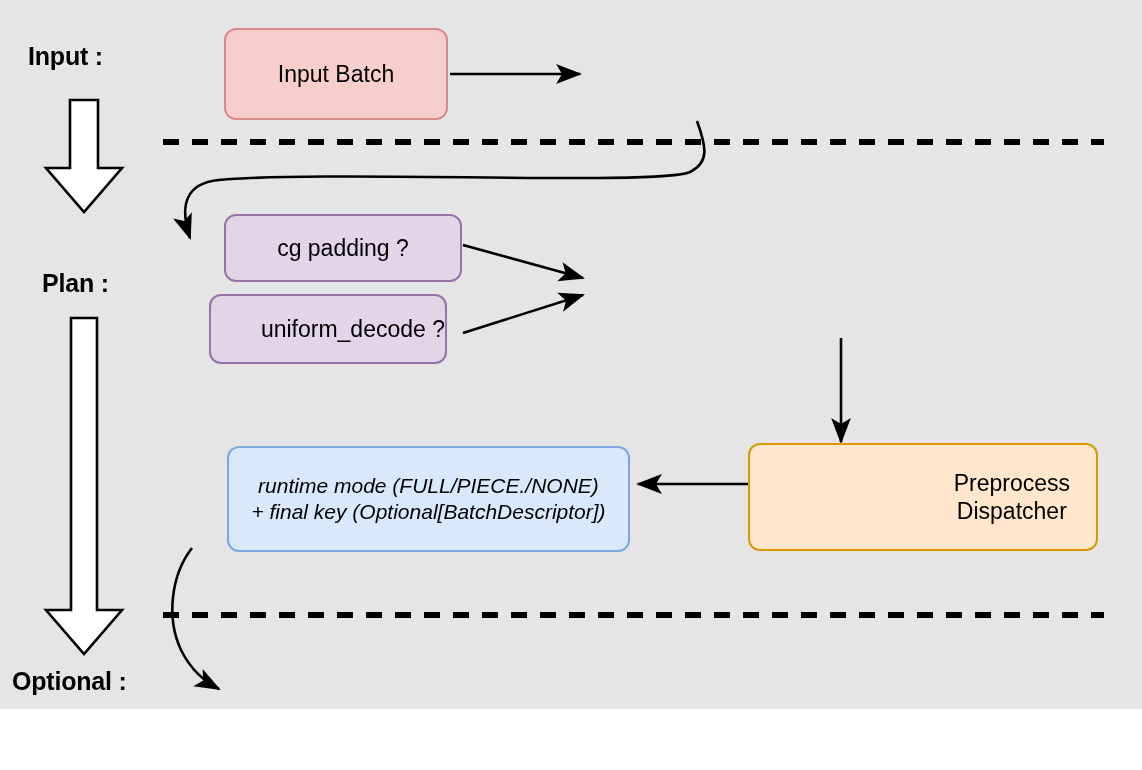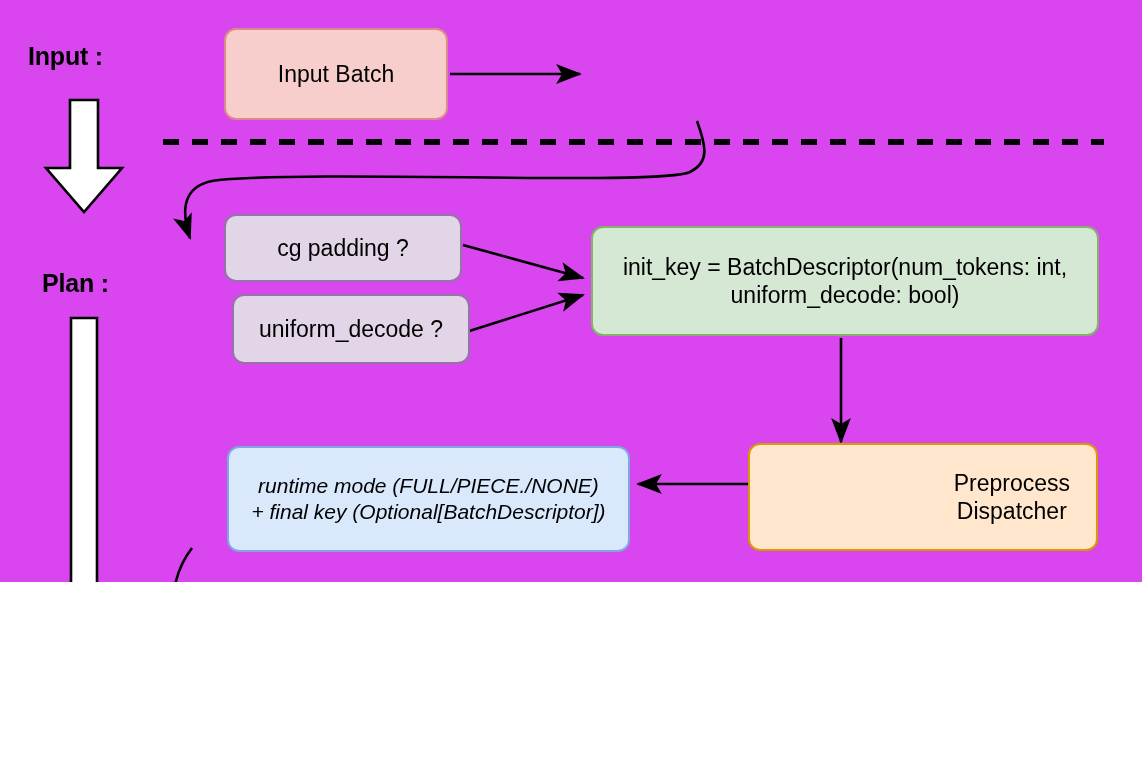--- a/index.html
+++ b/index.html
@@ -7,22 +7,22 @@
     margin: 0;
     padding: 0;
     background: #ffffff;
   }
   body {
     font-family: "Liberation Sans", sans-serif;
   }
   #canvas {
     position: relative;
     width: 1142px;
-    height: 582px;
-    background: #d946ef;
+    height: 709px;
+    background: #e5e5e5;
     overflow: hidden;
   }
   .svg-layer {
     position: absolute;
     left: 0;
     top: 0;
     width: 1142px;
     height: 770px;
     pointer-events: none;
   }
@@ -66,23 +66,24 @@
     background: #fff2cc; border-color: #d6b656;
     font-size: 23px;
   }
   .n-cg-padding {
     left: 224px; top: 214px; width: 238px; height: 68px;
     background: #e1d5e7; border-color: #9673a6;
     font-size: 23px;
     align-items: center;
   }
   .n-uniform-decode {
-    left: 232px; top: 294px; width: 238px; height: 70px;
+    left: 209px; top: 294px; width: 238px; height: 70px;
     background: #e1d5e7; border-color: #9673a6;
     font-size: 23px;
+    justify-content: flex-end;
   }
   .n-init-key {
     left: 591px; top: 226px; width: 508px; height: 110px;
     background: #d5e8d4; border-color: #82b366;
     font-size: 23px;
   }
   .n-cudagraph-dispatcher {
     left: 748px; top: 443px; width: 350px; height: 108px;
     background: #ffe6cc; border-color: #d79b00;
     font-size: 23px;
@@ -167,24 +168,20 @@
 
 
   <div class="node n-cg-padding">
     <span class="node-text">cg padding ?</span>
   </div>
 
   <div class="node n-uniform-decode">
     <span class="node-text">uniform_decode ?</span>
   </div>
 
-  <div class="node n-init-key">
-    <span class="node-text">init_key = BatchDescriptor(num_tokens: int,
-uniform_decode: bool)</span>
-  </div>
 
   <div class="node n-cudagraph-dispatcher">
     <span class="node-text">Preprocess
 Dispatcher</span>
   </div>
 
 
   <div class="node n-runtime-mode">
     <span class="node-text">runtime mode (FULL/PIECE./NONE)
 + final key (Optional[BatchDescriptor])</span>

